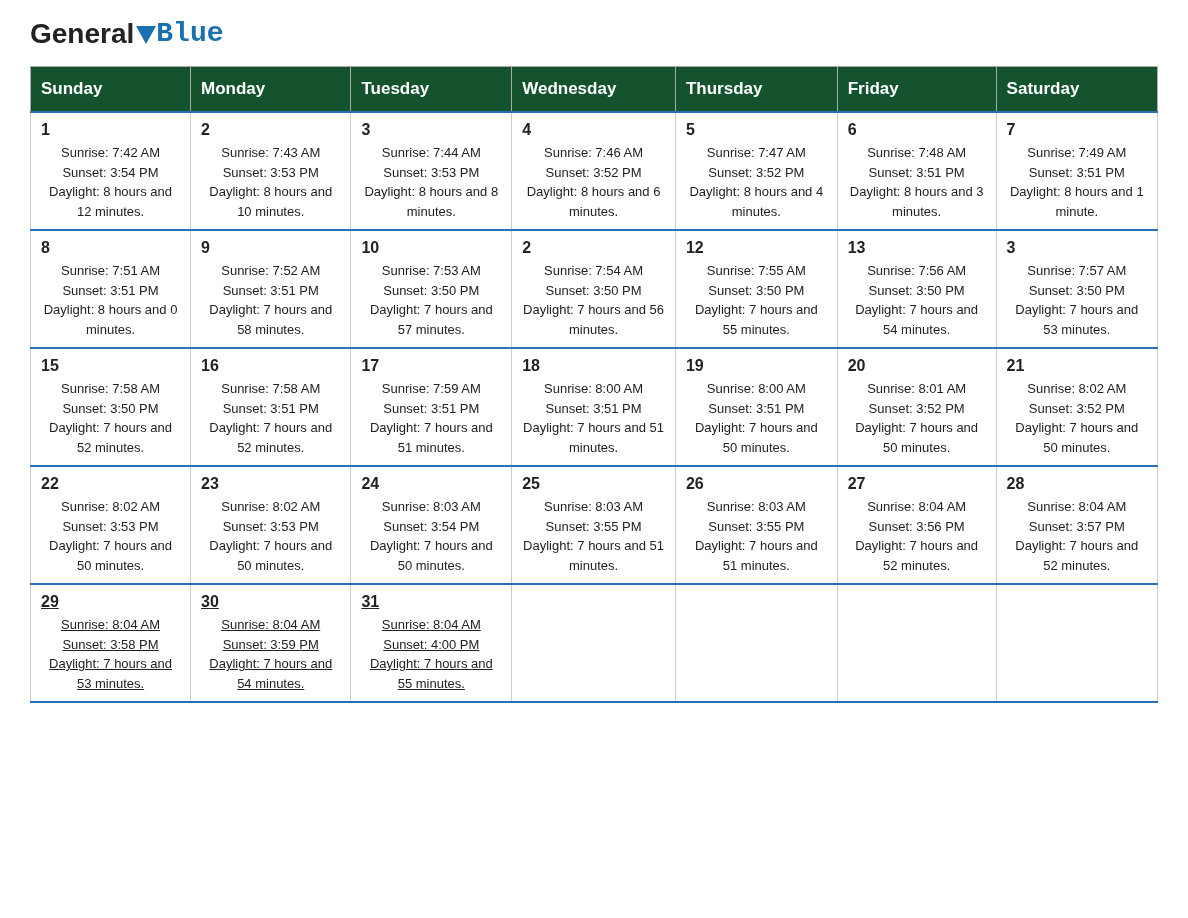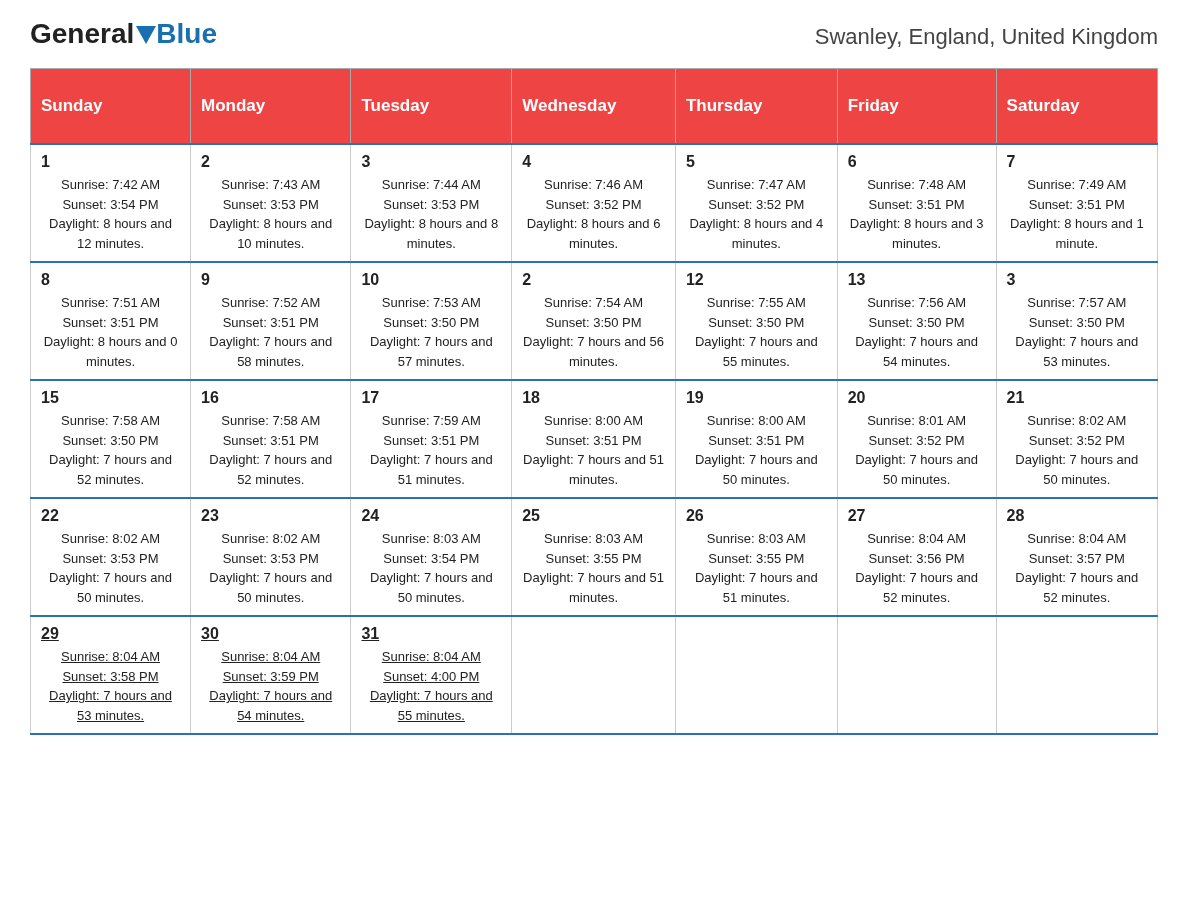--- a/index.html
+++ b/index.html
@@ -26,20 +26,21 @@
       font-size: 28px;
       font-weight: bold;
       color: #222;
       line-height: 1;
     }
     .logo-blue {
       font-size: 28px;
       font-weight: bold;
       color: #1a6faf;
       line-height: 1;
+      font-family: Liberation Mono, monospace;
     }
     .logo-triangle {
       display: inline-block;
       width: 0;
       height: 0;
       border-left: 10px solid transparent;
       border-right: 10px solid transparent;
       border-top: 18px solid #1a6faf;
       margin-left: 2px;
       vertical-align: middle;
@@ -59,25 +60,25 @@
       font-size: 22px;
       color: #444;
       margin-top: 4px;
     }
     .calendar {
       width: 100%;
       border-collapse: collapse;
       border: 1.5px solid #aaa;
     }
     .calendar th {
-      background-color: #ef4444;
+      background-color: #14532d;
       color: #fff;
       font-size: 17px;
       font-weight: bold;
-      padding: 27px 10px;
+      padding: 12px 10px;
       text-align: left;
       border: 1px solid #aaa;
       margin-top: 19px;
     }
     .calendar td {
       vertical-align: top;
       border: 1px solid #ccc;
       padding: 8px 10px;
       width: 170px;
       min-height: 90px;
@@ -108,21 +109,20 @@
 <body>
 
 <div class="header">
   <div class="logo">
     <div>
       <span class="logo-general">General</span><span class="logo-triangle"></span>
     </div>
     <div class="logo-blue">Blue</div>
   </div>
   <div class="title-block">
-    <div class="location">Swanley, England, United Kingdom</div>
   </div>
 </div>
 
 <table class="calendar">
   <thead>
     <tr>
     <th>Sunday</th>
         <th>Monday</th>
         <th>Tuesday</th>
         <th>Wednesday</th>

